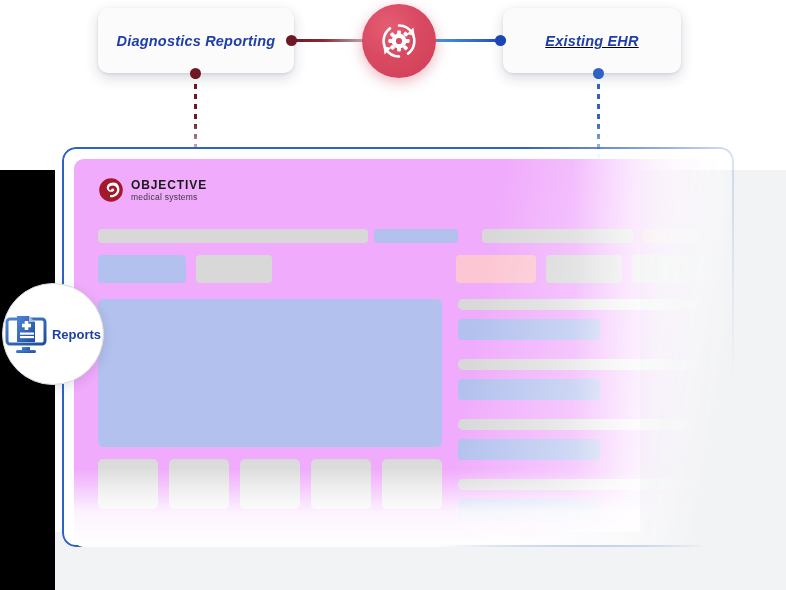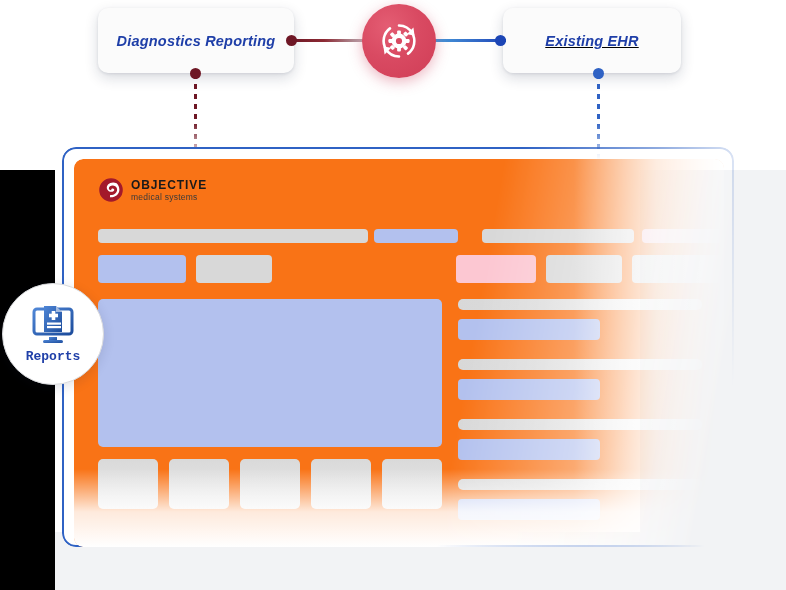--- a/index.html
+++ b/index.html
@@ -75,21 +75,21 @@
     position:absolute;left:62px;top:147px;width:672px;height:400px;
     border:2px solid #2f62c4;
     border-radius:14px;
     background:#ffffff;
     box-sizing:border-box;
     -webkit-mask-image:linear-gradient(100deg,#000 0%,#000 62%,rgba(0,0,0,.55) 80%,rgba(0,0,0,0) 96%);
     mask-image:linear-gradient(100deg,#000 0%,#000 62%,rgba(0,0,0,.55) 80%,rgba(0,0,0,0) 96%);
   }
   .window-inner{
     position:absolute;left:74px;top:159px;width:650px;height:388px;
-    background:#f97316;border-radius:9px;
+    background:#f0abfc;border-radius:9px;
     box-shadow:0 2px 10px rgba(0,0,0,.07);
     overflow:hidden;
     -webkit-mask-image:linear-gradient(100deg,#000 0%,#000 60%,rgba(0,0,0,.5) 82%,rgba(0,0,0,0) 97%);
     mask-image:linear-gradient(100deg,#000 0%,#000 60%,rgba(0,0,0,.5) 82%,rgba(0,0,0,0) 97%);
   }
 
   
   .logo-row{position:absolute;left:24px;top:18px;display:flex;align-items:center;gap:7px;}
   .logo-text{line-height:1;}
   .logo-name{font-size:12px;font-weight:bold;letter-spacing:.9px;color:#1a1a1a;display:block;}
@@ -113,21 +113,21 @@
     position:absolute;top:0;bottom:0;right:0;width:150px;
     background:linear-gradient(to right,rgba(255,255,255,0) 0%,rgba(255,255,255,.75) 55%,#ffffff 100%);
     pointer-events:none;
   }
 
   
   .reports-badge{
     position:absolute;left:2px;top:283px;width:100px;height:100px;border-radius:50%;
     background:#ffffff;border:1px solid #d9dadd;
     box-shadow:0 3px 12px rgba(20,30,60,.13);
-    display:flex;flex-direction:column;align-items:center;justify-content:center;gap:5px;font-family:Liberation Mono, monospace;
+    display:flex;align-items:center;justify-content:center;gap:5px;
   }
   .reports-label{font-size:13px;font-weight:bold;color:#1f3fa8;}
 </style>
 </head>
 <body>
 
 <div id="stage">
 
   <div class="backdrop"></div>
   <div class="backdrop-white"></div>

